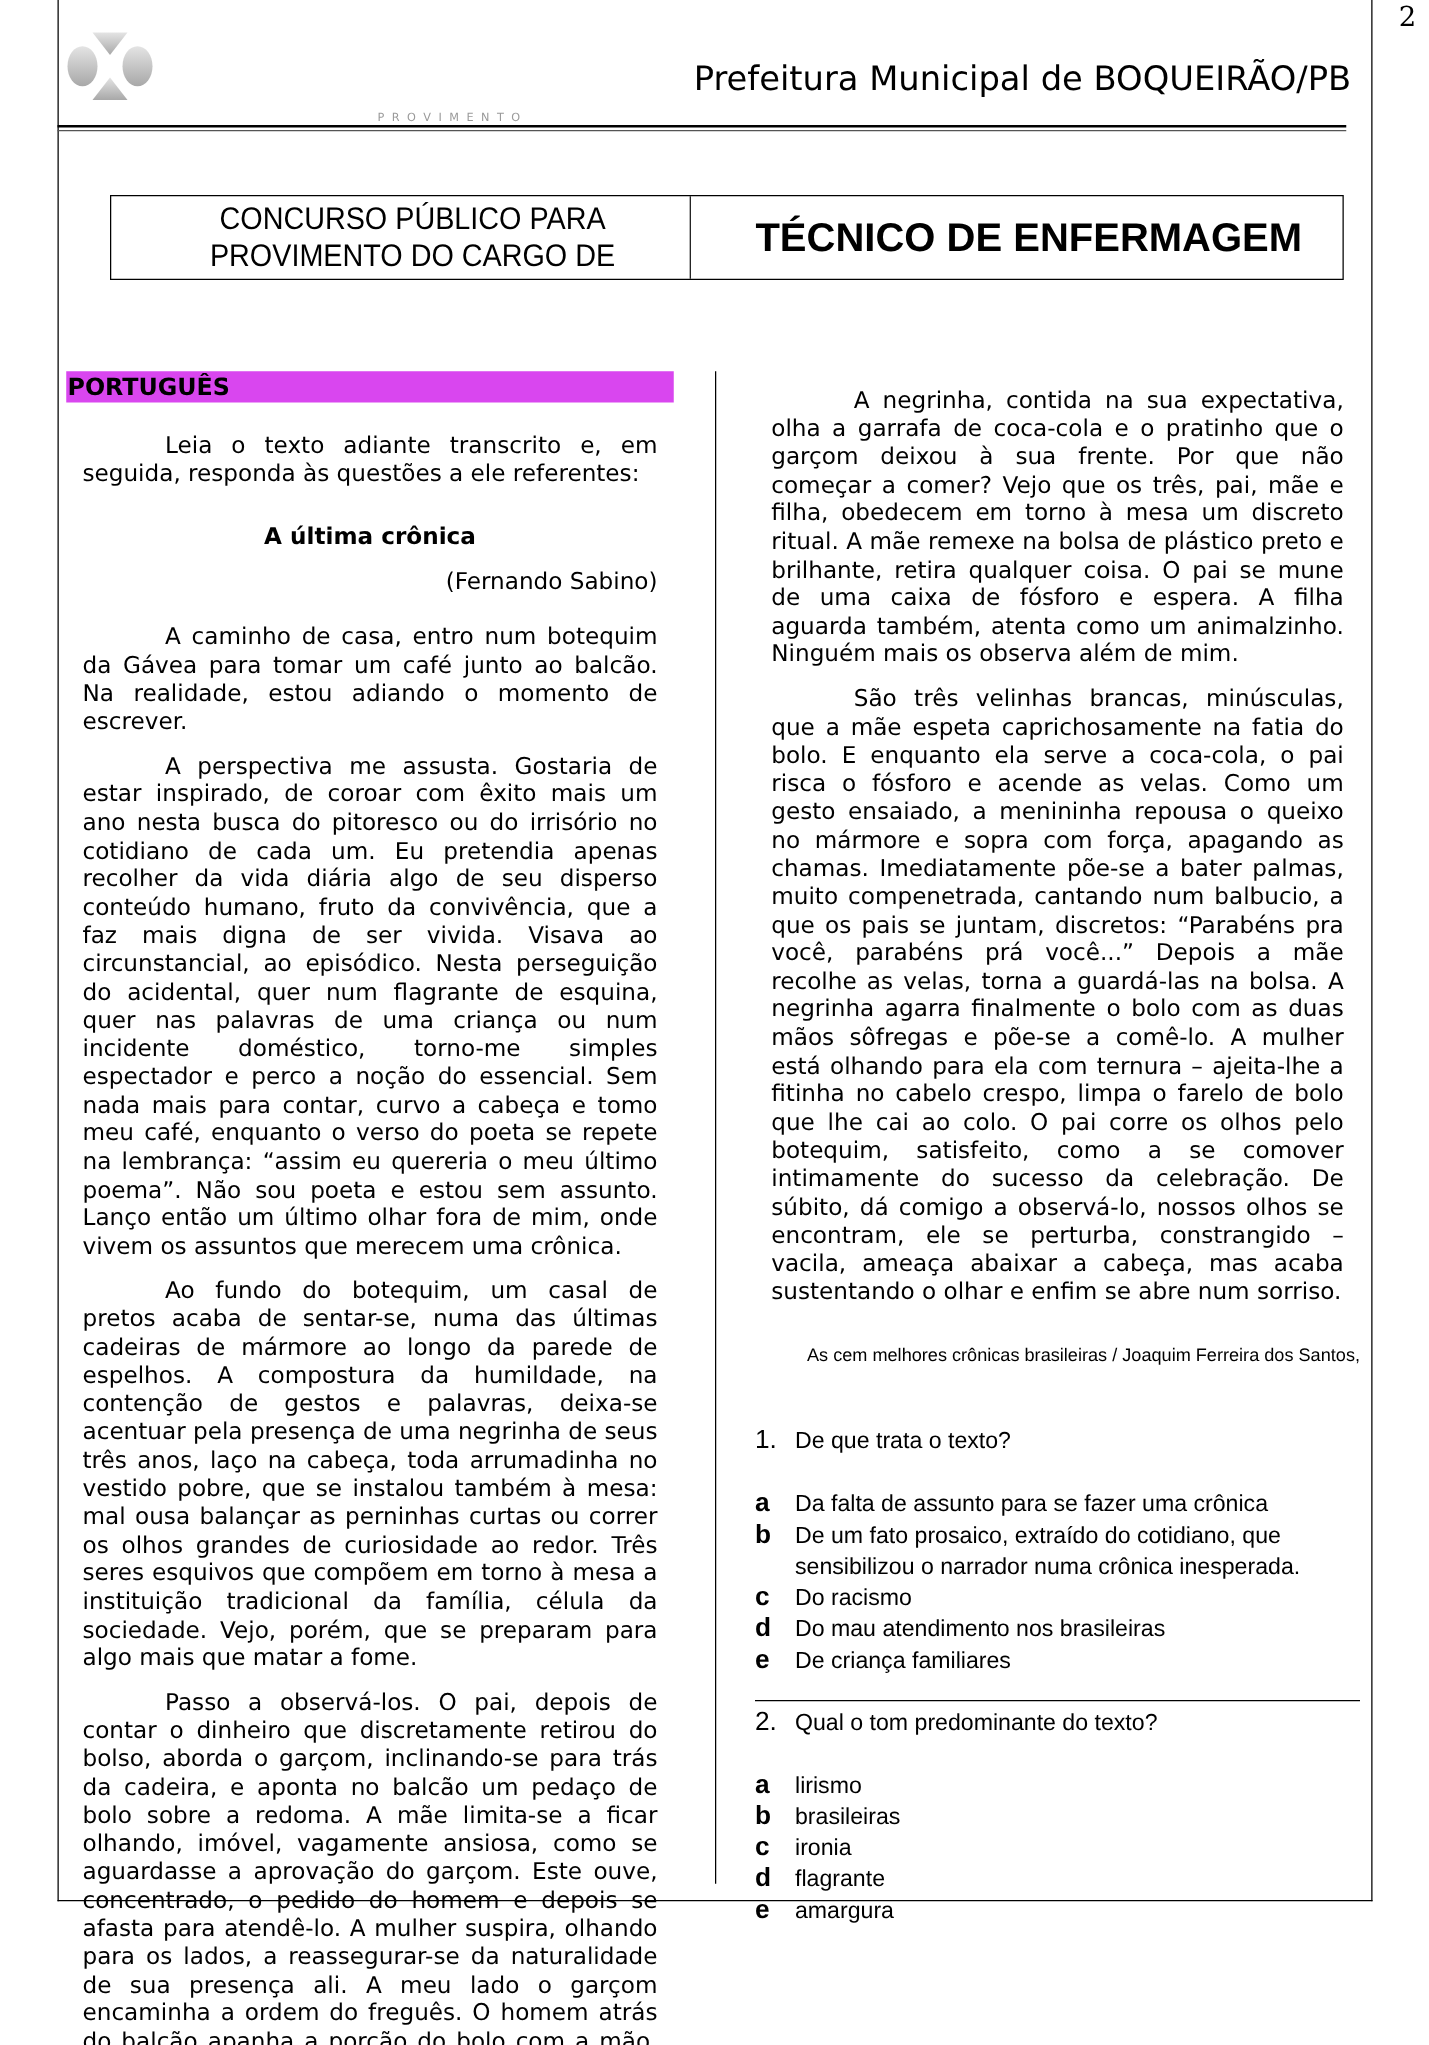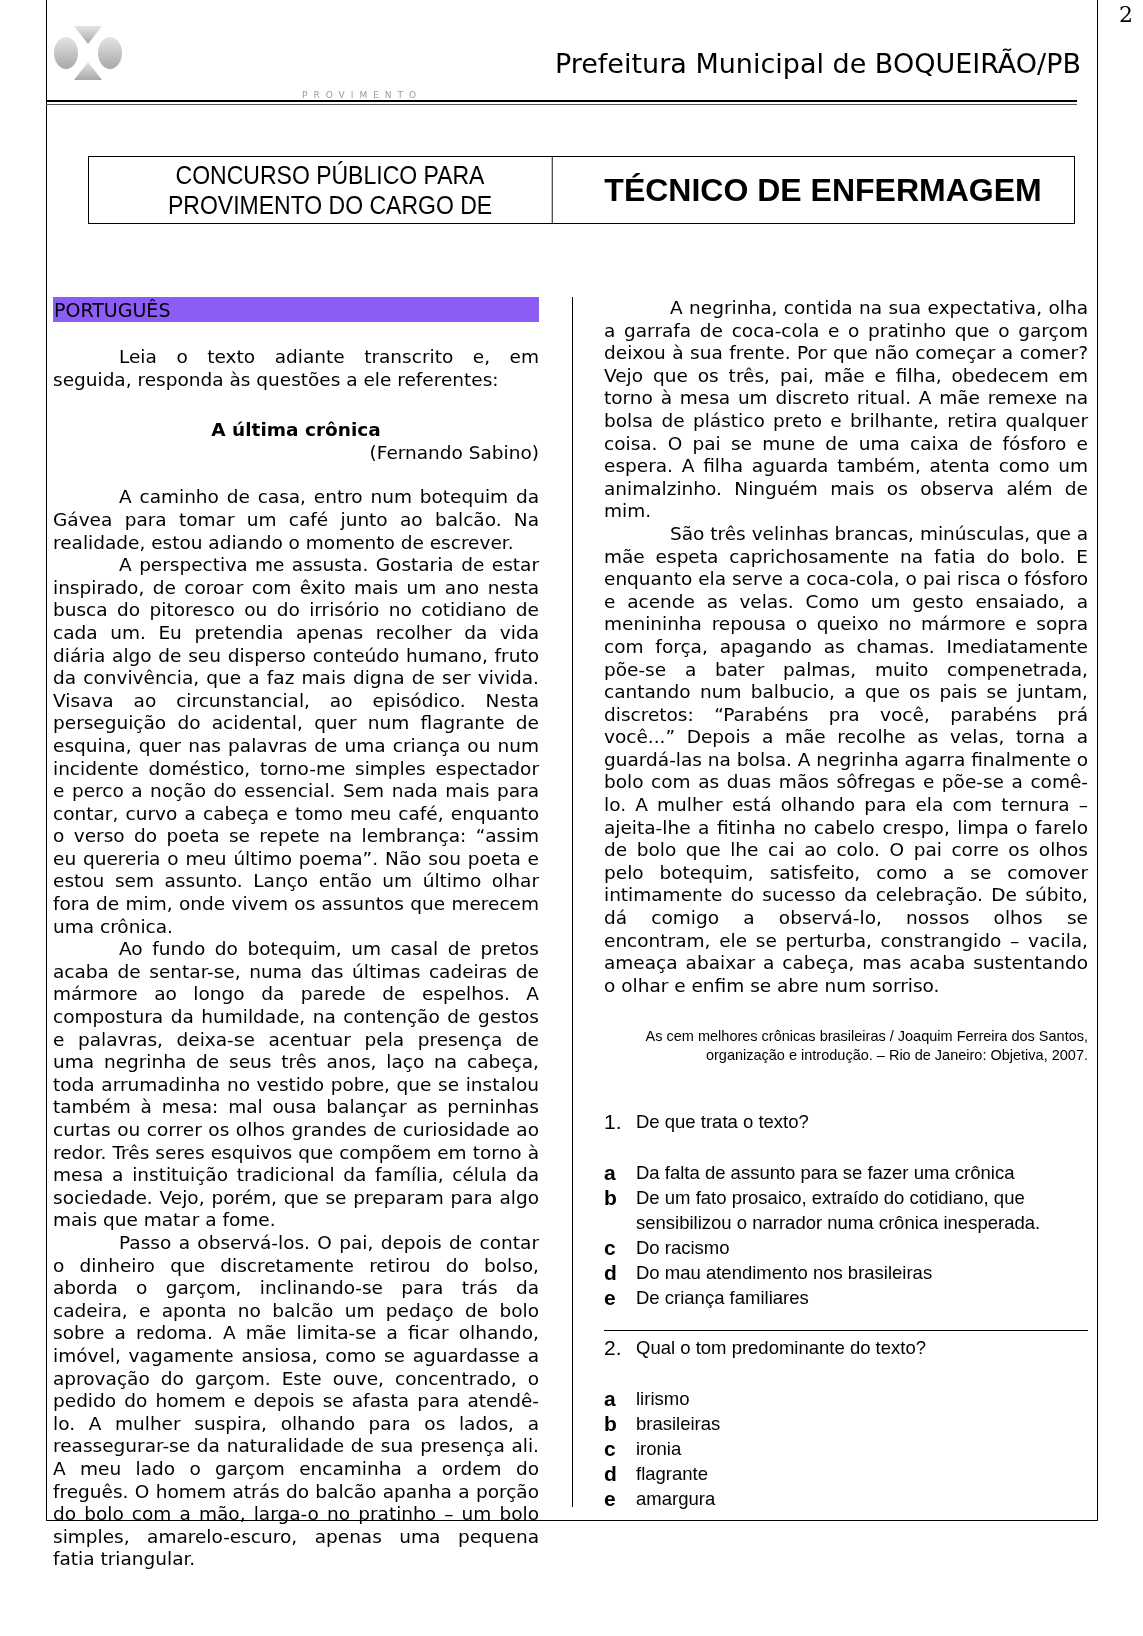--- a/index.html
+++ b/index.html
@@ -20,22 +20,22 @@
   .header-rule.r2 { top: 104px; height: 1px; background: #555; }
   .cargo-box { position: absolute; left: 88px; top: 156px; width: 985px; height: 66px; border: 1.5px solid #000; display: flex; }
   .cargo-left { width: 482px; border-right: 1.5px solid #000; display: flex; flex-direction: column; align-items: center; justify-content: center;
                 font-size: 25px; line-height: 30px; font-family: "Liberation Sans", sans-serif; transform: scaleX(0.92); }
   .cargo-right { flex: 1; display: flex; align-items: center; justify-content: center; font-weight: bold; font-size: 32px;
                  font-family: "Liberation Sans", sans-serif; }
   .col { position: absolute; top: 297px; font-size: 18.5px; line-height: 22.6px; }
   .col-left { left: 53px; width: 486px; }
   .col-right { left: 604px; width: 484px; top: 297px; }
   .col-divider { position: absolute; left: 572px; top: 297px; width: 1px; height: 1210px; background: #000; }
-  .section-bar { background: #8b5cf6; font-weight: normal; font-size: 19px; padding: 2px 2px 1px 1px; height: 22px; line-height: 22px; margin-bottom: 24px; }
-  p { margin: 0; text-align: justify; }
+  .section-bar { background: #d946ef; font-weight: bold; font-size: 19px; padding: 2px 2px 1px 1px; height: 22px; line-height: 22px; margin-bottom: 24px; }
+  p { margin: 13px; text-align: justify; }
   .indent { text-indent: 66px; }
   .intro { margin-bottom: 28px; }
   .story-title { text-align: center; font-weight: bold; }
   .story-author { text-align: right; margin-bottom: 22px; }
   .citation { text-align: right; font-size: 14.5px; line-height: 19px; margin-top: 30px; font-family: "Liberation Sans", sans-serif; }
   .question { margin-top: 46px; font-family: "Liberation Sans", sans-serif; font-size: 18.5px; }
   .question.q2 { margin-top: 20px; border-top: 1px solid #000; padding-top: 6px; }
   .q-head { display: flex; margin-bottom: 26px; }
   .q-num { width: 32px; font-size: 21px; }
   .q-text { flex: 1; }
@@ -88,21 +88,20 @@
   <p class="indent">A perspectiva me assusta. Gostaria de estar inspirado, de coroar com êxito mais um ano nesta busca do pitoresco ou do irrisório no cotidiano de cada um. Eu pretendia apenas recolher da vida diária algo de seu disperso conteúdo humano, fruto da convivência, que a faz mais digna de ser vivida. Visava ao circunstancial, ao episódico. Nesta perseguição do acidental, quer num flagrante de esquina, quer nas palavras de uma criança ou num incidente doméstico, torno-me simples espectador e perco a noção do essencial. Sem nada mais para contar, curvo a cabeça e tomo meu café, enquanto o verso do poeta se repete na lembrança: “assim eu quereria o meu último poema”. Não sou poeta e estou sem assunto. Lanço então um último olhar fora de mim, onde vivem os assuntos que merecem uma crônica.</p>
   <p class="indent">Ao fundo do botequim, um casal de pretos acaba de sentar-se, numa das últimas cadeiras de mármore ao longo da parede de espelhos. A compostura da humildade, na contenção de gestos e palavras, deixa-se acentuar pela presença de uma negrinha de seus três anos, laço na cabeça, toda arrumadinha no vestido pobre, que se instalou também à mesa: mal ousa balançar as perninhas curtas ou correr os olhos grandes de curiosidade ao redor. Três seres esquivos que compõem em torno à mesa a instituição tradicional da família, célula da sociedade. Vejo, porém, que se preparam para algo mais que matar a fome.</p>
   <p class="indent">Passo a observá-los. O pai, depois de contar o dinheiro que discretamente retirou do bolso, aborda o garçom, inclinando-se para trás da cadeira, e aponta no balcão um pedaço de bolo sobre a redoma. A mãe limita-se a ficar olhando, imóvel, vagamente ansiosa, como se aguardasse a aprovação do garçom. Este ouve, concentrado, o pedido do homem e depois se afasta para atendê-lo. A mulher suspira, olhando para os lados, a reassegurar-se da naturalidade de sua presença ali. A meu lado o garçom encaminha a ordem do freguês. O homem atrás do balcão apanha a porção do bolo com a mão, larga-o no pratinho – um bolo simples, amarelo-escuro, apenas uma pequena fatia triangular.</p>
 </div>
 
 <div class="col col-right">
   <p class="indent">A negrinha, contida na sua expectativa, olha a garrafa de coca-cola e o pratinho que o garçom deixou à sua frente. Por que não começar a comer? Vejo que os três, pai, mãe e filha, obedecem em torno à mesa um discreto ritual. A mãe remexe na bolsa de plástico preto e brilhante, retira qualquer coisa. O pai se mune de uma caixa de fósforo e espera. A filha aguarda também, atenta como um animalzinho. Ninguém mais os observa além de mim.</p>
   <p class="indent">São três velinhas brancas, minúsculas, que a mãe espeta caprichosamente na fatia do bolo. E enquanto ela serve a coca-cola, o pai risca o fósforo e acende as velas. Como um gesto ensaiado, a menininha repousa o queixo no mármore e sopra com força, apagando as chamas. Imediatamente põe-se a bater palmas, muito compenetrada, cantando num balbucio, a que os pais se juntam, discretos: “Parabéns pra você, parabéns prá você...” Depois a mãe recolhe as velas, torna a guardá-las na bolsa. A negrinha agarra finalmente o bolo com as duas mãos sôfregas e põe-se a comê-lo. A mulher está olhando para ela com ternura – ajeita-lhe a fitinha no cabelo crespo, limpa o farelo de bolo que lhe cai ao colo. O pai corre os olhos pelo botequim, satisfeito, como a se comover intimamente do sucesso da celebração. De súbito, dá comigo a observá-lo, nossos olhos se encontram, ele se perturba, constrangido – vacila, ameaça abaixar a cabeça, mas acaba sustentando o olhar e enfim se abre num sorriso.</p>
   <div class="citation">
     <div>As cem melhores crônicas brasileiras / Joaquim Ferreira dos Santos,</div>
-    <div>organização e introdução. – Rio de Janeiro: Objetiva, 2007.</div>
   </div>
 
   <div class="question q1">
     <div class="q-head">
       <span class="q-num">1.</span>
       <span class="q-text">De que trata o texto?</span>
     </div>
     <div class="opt">
         <span class="opt-letter">a</span>
         <span class="opt-text">Da falta de assunto para se fazer uma crônica</span>

